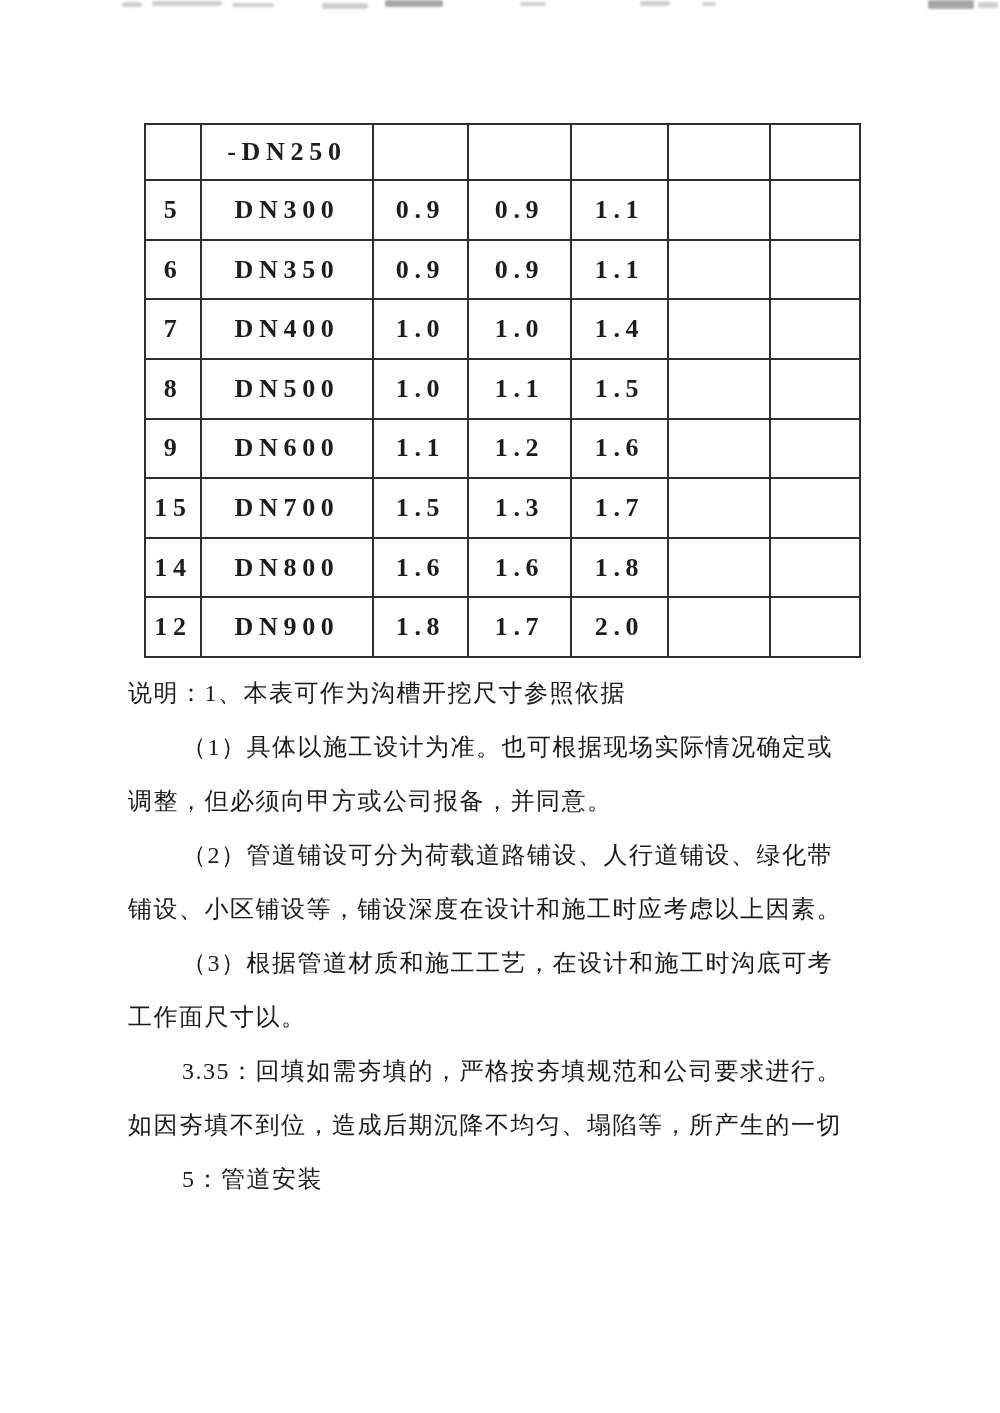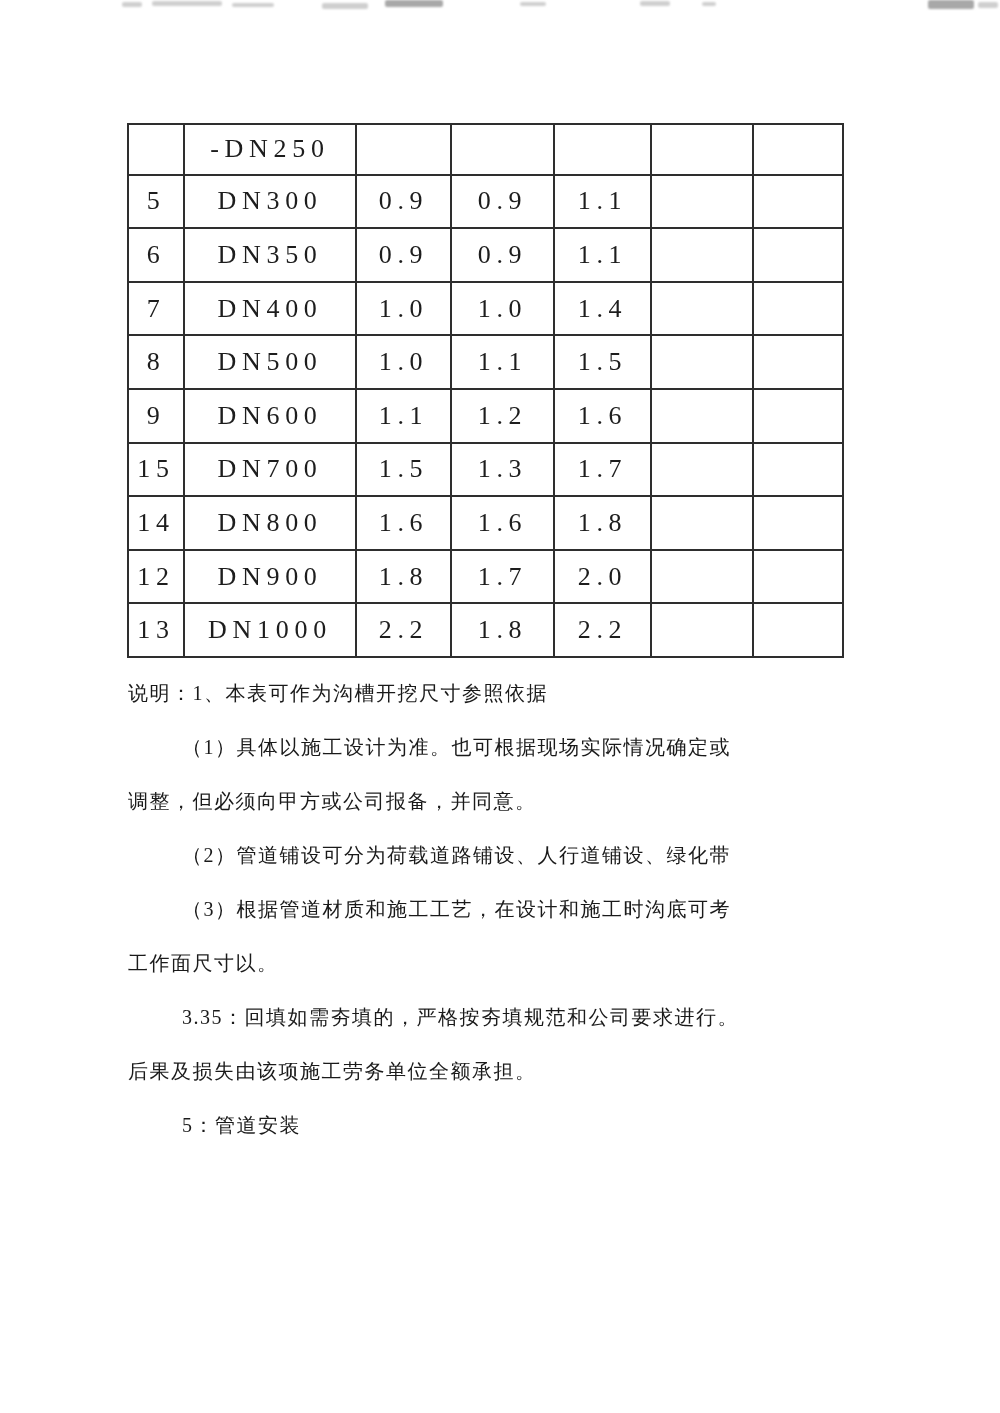--- a/index.html
+++ b/index.html
@@ -22,26 +22,27 @@
     display: block;
     background: #cfcfcf;
     filter: blur(1px);
     border-radius: 2px;
   }
   .scan-noise i.dark { background: #a8a8a8; }
 
   
   .pipe-table {
     position: absolute;
-    left: 127px;
+    left: 144px;
     top: 123px;
     width: 715px;
     height: 535px;
     border-collapse: collapse;
     table-layout: fixed;
+    font-weight: bold;
   }
   .pipe-table td {
     border: 2px solid #2e2e2e;
     text-align: center;
     vertical-align: middle;
     font-size: 26px;
     letter-spacing: 0.22em;
     color: #1d1d1d;
     padding: 0;
     overflow: hidden;
@@ -53,21 +54,21 @@
   .notes {
     position: absolute;
     left: 128px;
     top: 666px;
     width: 770px;
   }
   .note-line {
     height: 54px;
     display: flex;
     align-items: center;
-    font-size: 20px;
+    font-size: 24px;
     color: #1a1a1a;
     letter-spacing: 1.5px;
     white-space: nowrap;
   }
   .note-line.indent { padding-left: 54px; }
 </style>
 </head>
 <body>
 
 <div class="page">
@@ -170,37 +171,29 @@
         </tr>
         <tr>
           <td>12</td>
           <td>DN900</td>
           <td>1.8</td>
           <td>1.7</td>
           <td>2.0</td>
           <td></td>
           <td></td>
         </tr>
-        <tr>
-          <td>13</td>
-          <td>DN1000</td>
-          <td>2.2</td>
-          <td>1.8</td>
-          <td>2.2</td>
-          <td></td>
-          <td></td>
-        </tr>
       </tbody>
   </table>
 
   <div class="notes" id="notes">
       <div class="note-line">说明：1、本表可作为沟槽开挖尺寸参照依据</div>
       <div class="note-line indent">（1）具体以施工设计为准。也可根据现场实际情况确定或</div>
       <div class="note-line">调整，但必须向甲方或公司报备，并同意。</div>
       <div class="note-line indent">（2）管道铺设可分为荷载道路铺设、人行道铺设、绿化带</div>
+      <div class="note-line">铺设、小区铺设等，铺设深度在设计和施工时应考虑以上因素。</div>
       <div class="note-line indent">（3）根据管道材质和施工工艺，在设计和施工时沟底可考</div>
       <div class="note-line">工作面尺寸以。</div>
       <div class="note-line indent">3.35：回填如需夯填的，严格按夯填规范和公司要求进行。</div>
-      <div class="note-line">后果及损失由该项施工劳务单位全额承担。</div>
+      <div class="note-line">如因夯填不到位，造成后期沉降不均匀、塌陷等，所产生的一切</div>
       <div class="note-line indent">5：管道安装</div>
     </div>
 
 </div>
 
 </body></html>

